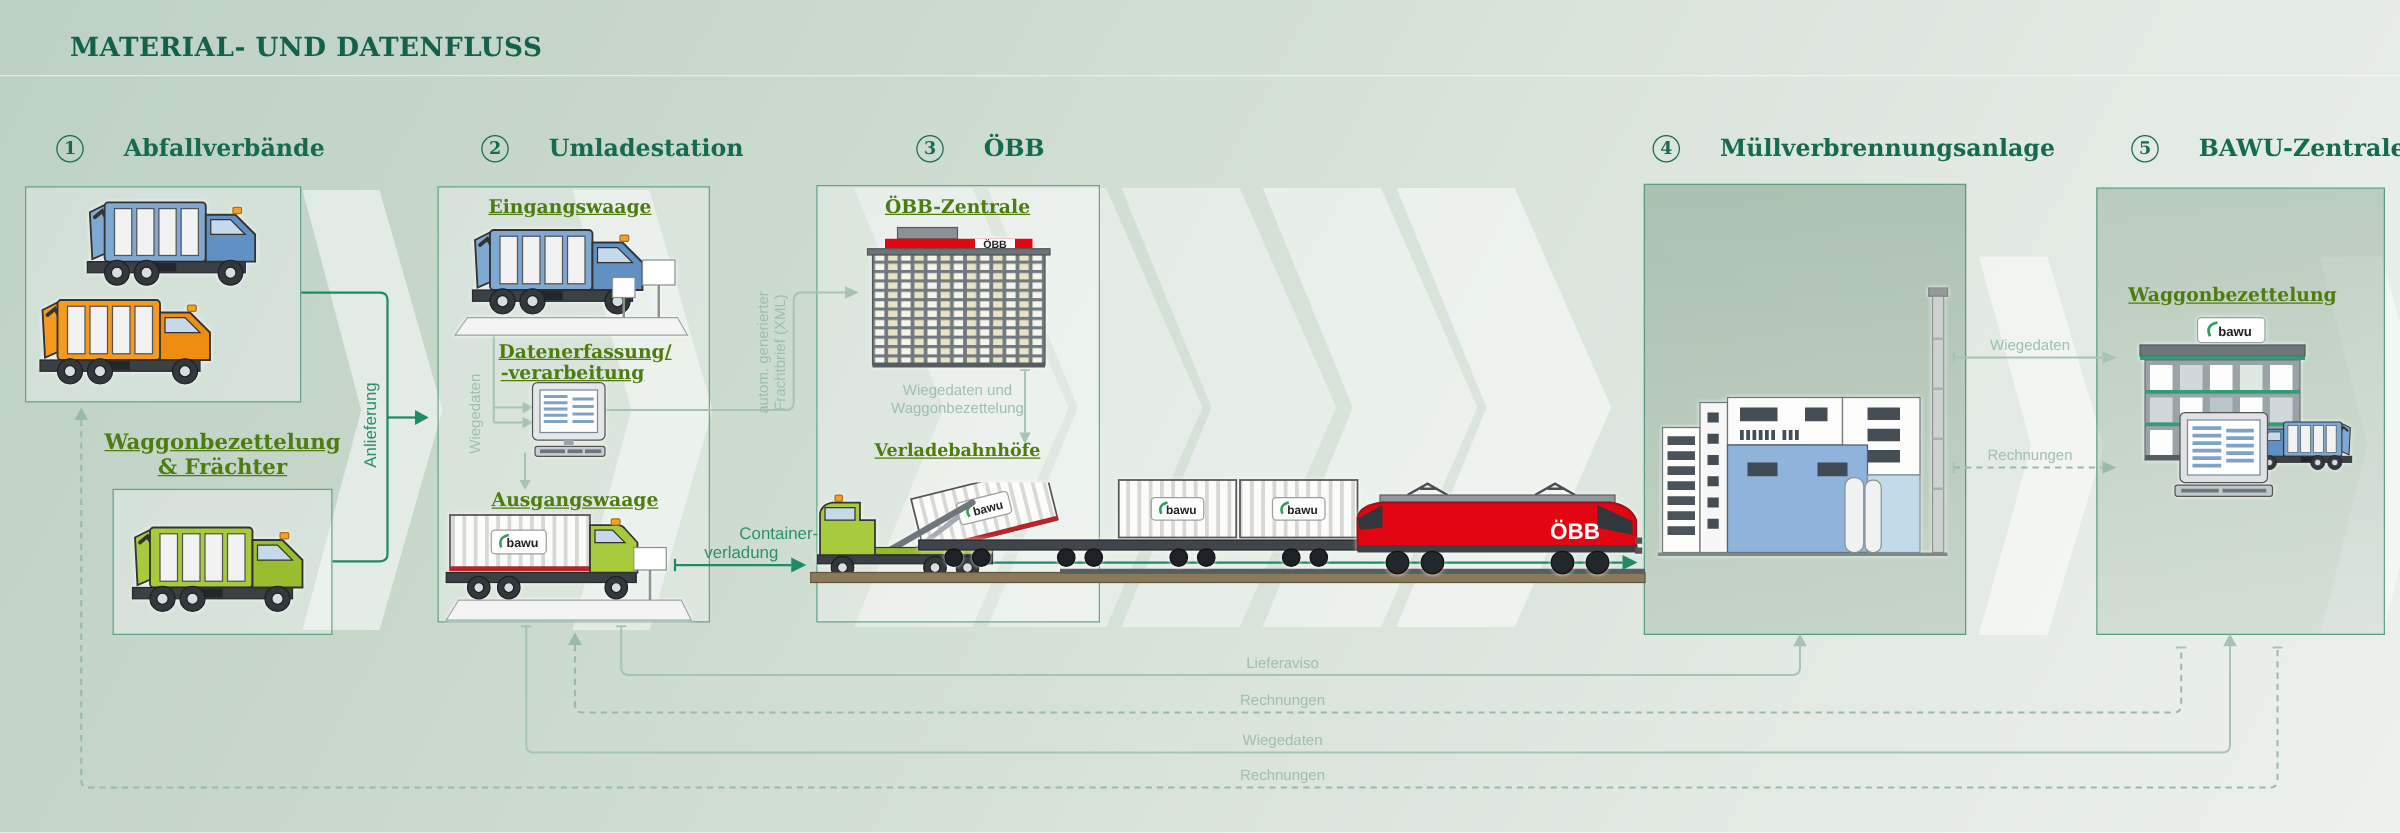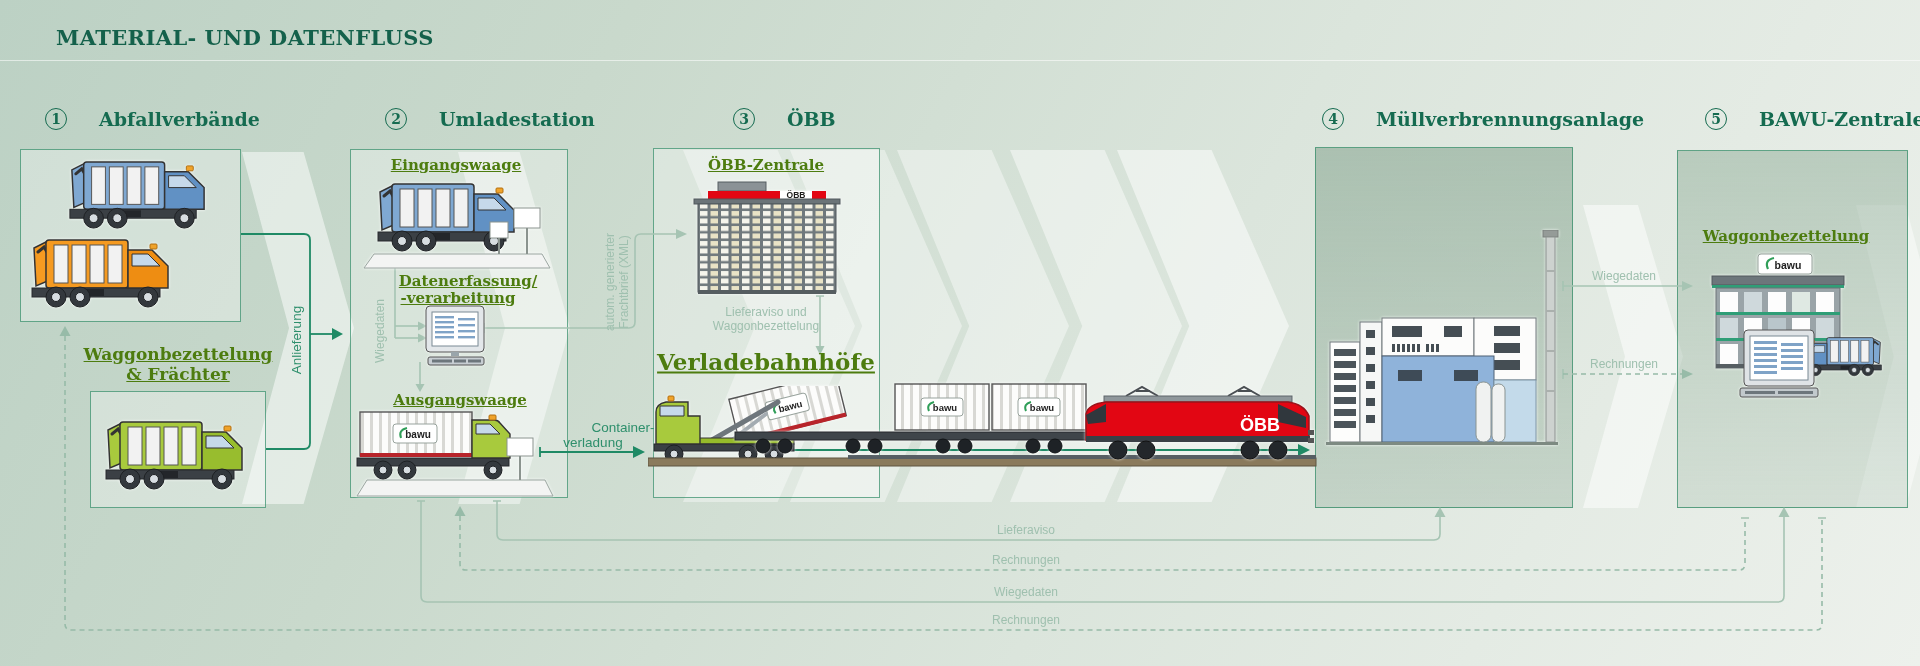--- a/index.html
+++ b/index.html
@@ -447,23 +447,23 @@
 <div class="abs lbl-serif ctr" style="left:458px;top:298px">-verarbeitung</div>
 <div class="abs lbl-pale vert" style="left:380px;top:331px">Wiegedaten</div>
 <div class="abs lbl-serif ctr" style="left:460px;top:400px">Ausgangswaage</div>
 
 <div class="abs lbl-pale vert" style="left:617px;top:282px;line-height:14px">
   <div>autom. generierter</div>
   <div>Frachtbrief (XML)</div>
 </div>
 
 <div class="abs lbl-serif ctr" style="left:766px;top:165px">ÖBB-Zentrale</div>
-<div class="abs lbl-pale ctr" style="left:766px;top:312px">Lieferaviso und</div>
+<div class="abs lbl-pale ctr" style="left:766px;top:312px">Wiegedaten und</div>
 <div class="abs lbl-pale ctr" style="left:766px;top:326px">Waggonbezettelung</div>
-<div class="abs lbl-serif ctr" style="left:766px;top:361px;font-size:23px">Verladebahnhöfe</div>
+<div class="abs lbl-serif ctr" style="left:766px;top:361px;font-size:14px">Verladebahnhöfe</div>
 
 <div class="abs lbl-green ctr" style="left:623px;top:427px">Container-</div>
 <div class="abs lbl-green ctr" style="left:593px;top:442px">verladung</div>
 
 <div class="abs lbl-serif ctr" style="left:1786px;top:236px">Waggonbezettelung</div>
 
 <div class="abs lbl-pale above" style="left:1624px;top:283px">Wiegedaten</div>
 <div class="abs lbl-pale above" style="left:1624px;top:371px">Rechnungen</div>
 
 <div class="abs lbl-pale above" style="left:1026px;top:537px">Lieferaviso</div>

